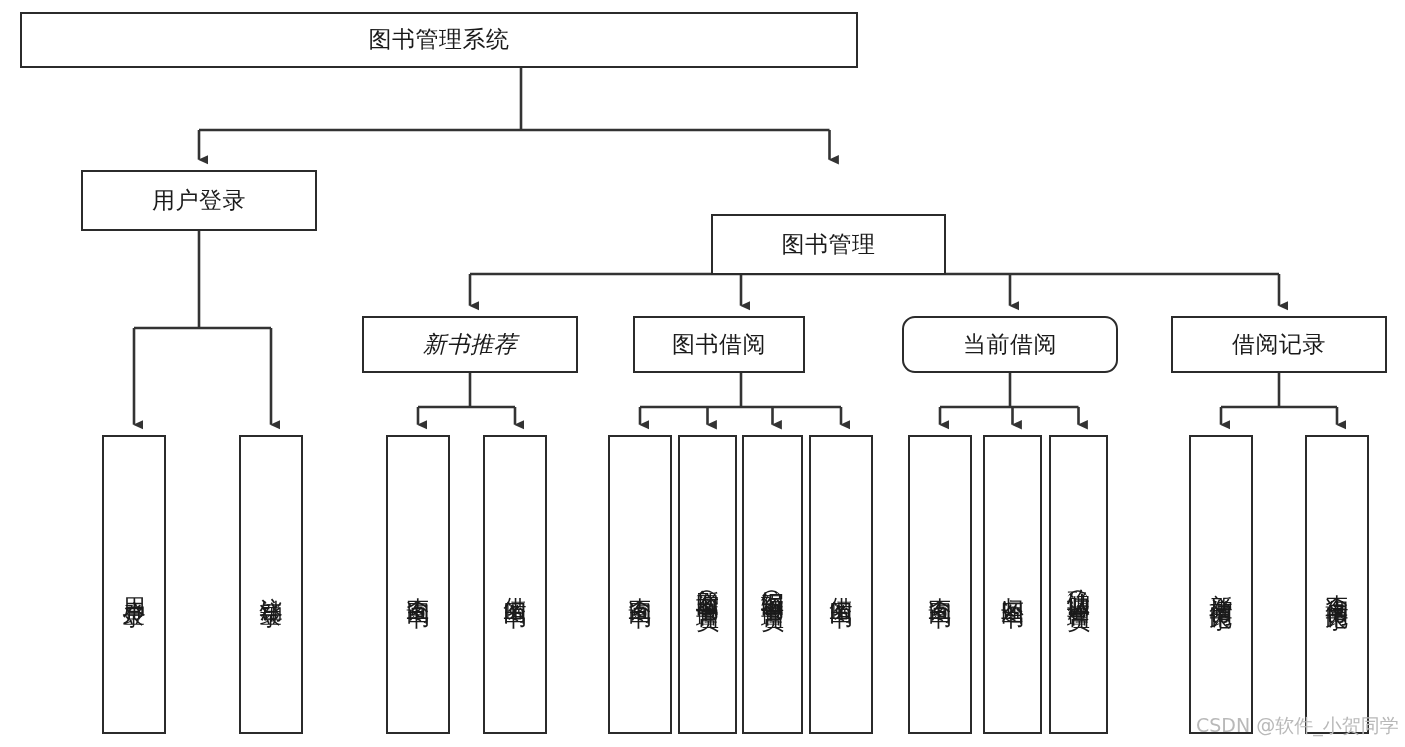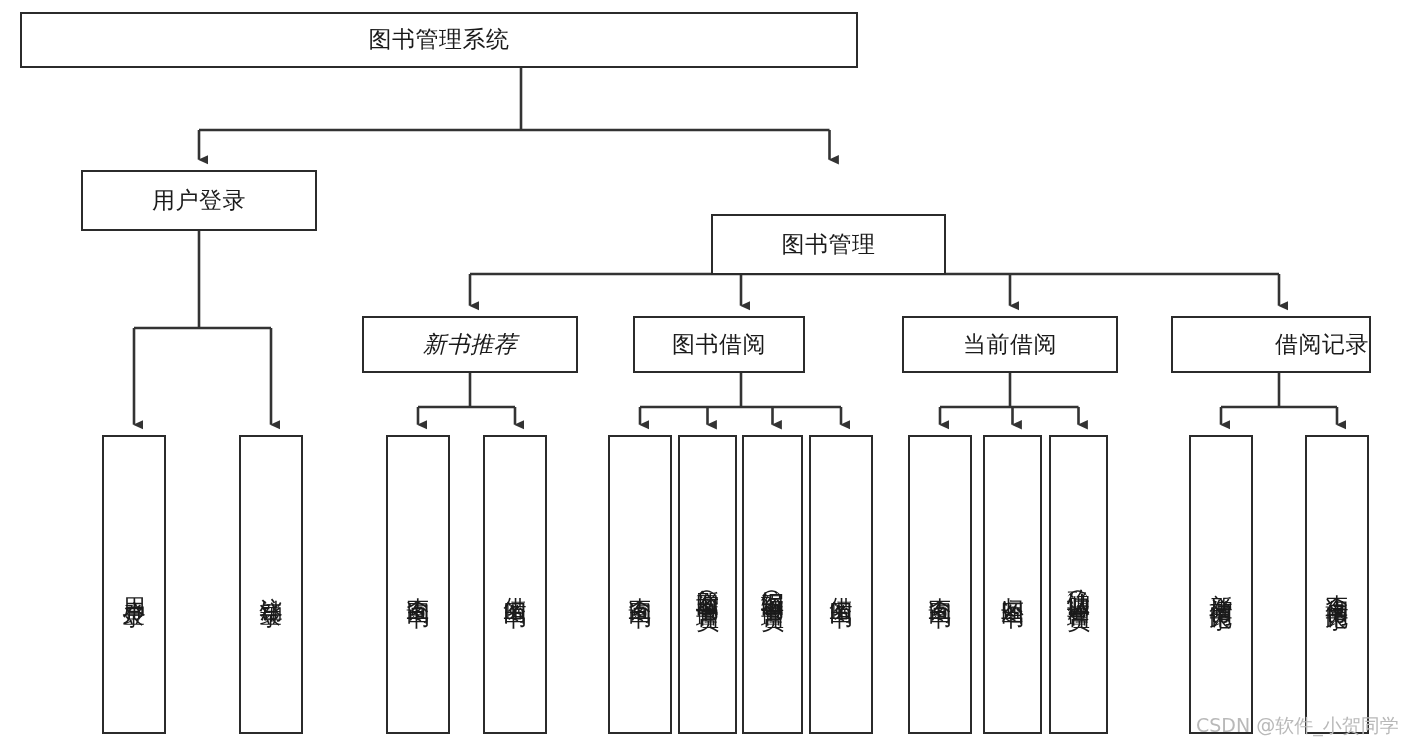--- a/index.html
+++ b/index.html
@@ -130,24 +130,24 @@
       </div>
       <div class="node horiz" style="left: 711px; top: 170px; width: 235px; height: 61px; margin-top: 44px;">
         <span class="node-label">图书管理</span>
       </div>
       <div class="node horiz" style="left: 362px; top: 316px; width: 216px; height: 57px; font-style: italic;">
         <span class="node-label">新书推荐</span>
       </div>
       <div class="node horiz" style="left: 633px; top: 316px; width: 172px; height: 57px;">
         <span class="node-label">图书借阅</span>
       </div>
-      <div class="node horiz" style="left: 902px; top: 316px; width: 216px; height: 57px;">
+      <div class="node horiz" style="left: 902px; top: 316px; width: 216px; height: 57px; border-radius: 13px;">
         <span class="node-label">当前借阅</span>
       </div>
-      <div class="node horiz" style="left: 1171px; top: 316px; width: 200px; height: 57px; justify-content: flex-end;">
+      <div class="node horiz" style="left: 1171px; top: 316px; width: 216px; height: 57px;">
         <span class="node-label">借阅记录</span>
       </div>
       <div class="node vert" style="left: 102px; top: 435px; width: 64px; height: 299px;">
         <span class="node-label">用户登录</span>
       </div>
       <div class="node vert" style="left: 239px; top: 435px; width: 64px; height: 299px;">
         <span class="node-label">注销登录</span>
       </div>
       <div class="node vert" style="left: 386px; top: 435px; width: 64px; height: 299px;">
         <span class="node-label">查询图书</span>

